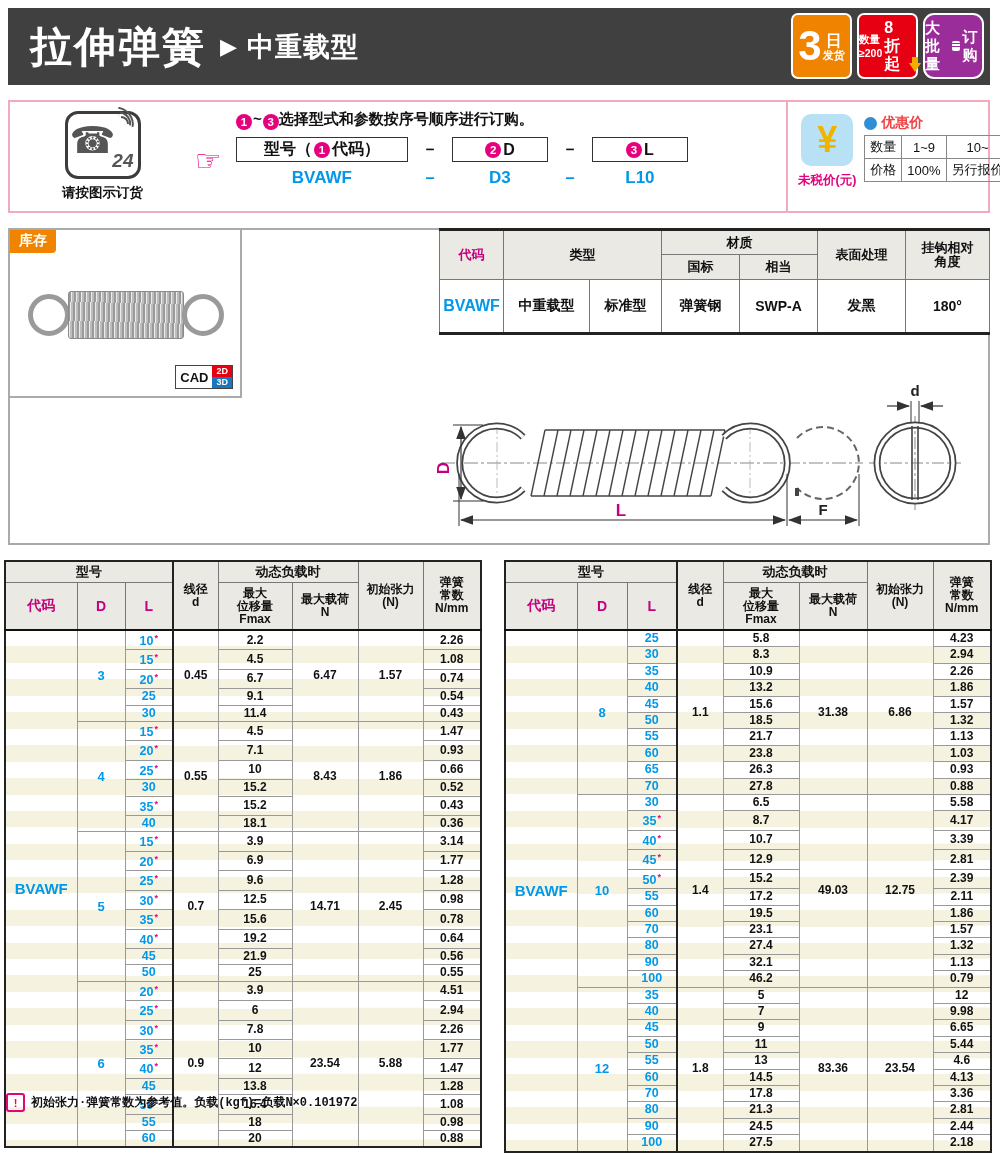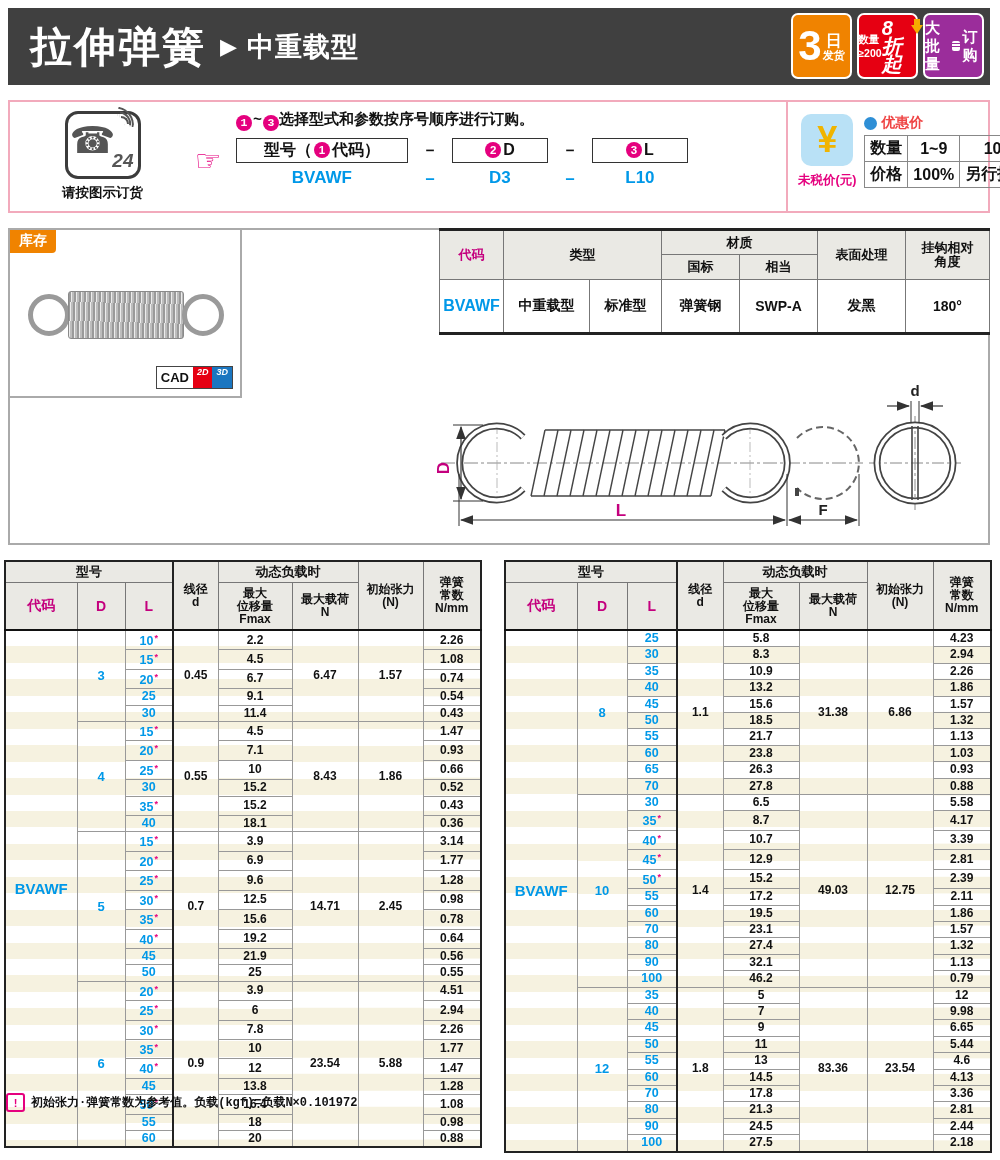--- a/index.html
+++ b/index.html
@@ -14,25 +14,25 @@
   .badges{position:absolute;right:6px;top:5px;display:flex;gap:5px;}
   .badge{width:61px;height:66px;border:2px solid #fff;border-radius:7px;box-sizing:border-box;
          color:#fff;font-weight:bold;display:flex;flex-direction:row;align-items:center;justify-content:center;}
   .badge-orange{background:#f08300;flex-direction:row;gap:1px;}
   .badge-orange .b-big{font-size:42px;line-height:42px;}
   .badge-orange .b-col{display:flex;flex-direction:column;align-items:center;}
   .badge-orange .b-top{font-size:16px;line-height:17px;}
   .badge-orange .b-bottom{font-size:11px;line-height:12px;}
   .badge-red{background:#e60012;}
   .badge-red .b-line1{font-size:10.5px;line-height:14px;}
-  .badge-red .b-line2{font-size:20px;line-height:18px;display:flex;align-items:flex-start;font-style:italic;}
+  .badge-red .b-line2{font-size:16px;line-height:18px;display:flex;align-items:flex-end;}
   .down-arrow{display:inline-block;margin-left:3px;position:relative;width:12px;height:16px;}
   .down-arrow::before{content:"";position:absolute;left:3px;top:0;width:6px;height:7px;background:#f6ab00;}
   .down-arrow::after{content:"";position:absolute;left:0;top:6px;border:6px solid transparent;border-top:9px solid #f6ab00;}
-  .badge-purple{background:#9b2d9b;}
+  .badge-purple{background:#9b2d9b;border-radius:11px;}
   .badge-purple .b-line1{font-size:15px;line-height:18px;}
   .badge-purple .b-line2{font-size:15px;line-height:18px;display:flex;align-items:center;gap:2px;}
   .bubble{display:inline-block;width:13px;height:10px;background:#fff;border-radius:2px;position:relative;
           background-image:linear-gradient(#fff 2px,#9b2d9b 2px,#9b2d9b 3px,#fff 3px,#fff 5px,#9b2d9b 5px,#9b2d9b 6px,#fff 6px);}
   .bubble::after{content:"";position:absolute;left:2px;bottom:-3px;border:3px solid transparent;border-top:4px solid #fff;}
   
   .order-box{position:absolute;left:8px;top:100px;width:982px;height:113px;border:2px solid #f2aabc;
              box-sizing:border-box;display:flex;}
   .phone-area{width:185px;display:flex;flex-direction:column;align-items:center;justify-content:center;}
   .phone-icon{width:70px;height:62px;border:3px solid #3c3c3c;border-radius:13px;position:relative;background:#fff;}
@@ -40,52 +40,52 @@
   .phone-24{position:absolute;right:4px;bottom:4px;font-size:19px;font-weight:bold;color:#555;font-style:italic;}
   .wave{position:absolute;border:solid #555;border-width:2.5px 2.5px 0 0;border-radius:0 100% 0 0;}
   .wave1{width:6px;height:6px;right:9px;top:2px;}
   .wave2{width:11px;height:11px;right:6px;top:-2px;transform:rotate(8deg);}
   .wave3{width:16px;height:16px;right:3px;top:-6px;transform:rotate(8deg);}
   .phone-caption{margin-top:5px;font-size:13.5px;font-weight:bold;}
   .hand{color:#e5007e;font-size:30px;align-self:center;margin-top:8px;}
   .order-mid{flex:1;padding:8px 0 0 14px;}
   .cnum{display:inline-flex;width:16px;height:16px;border-radius:50%;background:#e5007e;color:#fff;
         font-size:11.5px;font-weight:bold;align-items:center;justify-content:center;vertical-align:-2px;}
-  .instruction{font-size:15px;font-weight:bold;font-family:Liberation Mono, monospace;}
+  .instruction{font-size:15px;font-weight:bold;}
   .instruction .tilde{font-weight:bold;margin:0 1px;}
   .formula-row{display:flex;align-items:center;margin-top:7px;}
   .f-box{border:1.5px solid #333;height:25px;display:flex;align-items:center;justify-content:center;
          font-size:16px;font-weight:bold;gap:2px;box-sizing:border-box;background:#fff;}
   .f-box1{width:172px;} .f-box2{width:96px;} .f-box3{width:96px;}
   .f-dash{width:44px;text-align:center;font-size:16px;font-weight:bold;}
   .example-row{display:flex;align-items:center;margin-top:4px;color:#0098e8;font-weight:bold;font-size:17px;}
   .e-cell1{width:172px;text-align:center;} .e-dash{width:44px;text-align:center;} .e-cell2,.e-cell3{width:96px;text-align:center;}
   .price-area{width:202px;border-left:2px solid #f2aabc;display:flex;padding:12px 6px 0 10px;box-sizing:border-box;gap:8px;}
   .yen-col{display:flex;flex-direction:column;align-items:center;}
   .yen-tile{width:52px;height:52px;background:#b9e1f6;border-radius:10px;display:flex;align-items:center;justify-content:center;
             color:#f0b400;font-size:36px;font-weight:bold;}
   .untaxed{margin-top:6px;color:#e5007e;font-size:12.5px;font-weight:bold;white-space:nowrap;}
   .price-col{flex:1;}
   .price-title{display:flex;align-items:center;gap:4px;color:#ef4444;font-size:14px;font-weight:bold;margin-bottom:3px;}
   .blue-dot{width:13px;height:13px;border-radius:50%;background:#2e8fd6;display:inline-block;}
   .price-table{border-collapse:collapse;}
-  .price-table td{border:1.5px solid #888;font-size:16px;font-weight:bold;padding:2px 5px;text-align:center;white-space:nowrap;}
+  .price-table td{border:1.5px solid #888;font-size:13px;font-weight:normal;padding:2px 5px;text-align:center;white-space:nowrap;}
   
   .main-box{position:absolute;left:8px;top:228px;width:982px;height:317px;border:2px solid #aaa;box-sizing:border-box;background:#fff;}
   .photo-box{position:absolute;left:-2px;top:-2px;width:234px;height:170px;border:2px solid #aaa;box-sizing:border-box;background:#fff;}
   .stock-tag{position:absolute;left:0;top:0;background:#f08300;color:#fff;font-size:14px;font-weight:bold;
              padding:2px 9px 3px;border-radius:0 0 4px 0;}
   .spring-graphic{position:absolute;left:18px;top:56px;width:196px;height:58px;}
   .coil{position:absolute;left:40px;right:40px;top:5px;bottom:5px;border-radius:3px;border:1px solid #8a8a8a;
         background:repeating-linear-gradient(93deg,#9a9a9a 0 2px,#ececec 2px 3px,#bdbdbd 3px 5px);}
   .hook{position:absolute;width:32px;height:32px;border:5px solid #9a9a9a;border-radius:50%;top:8px;background:#fff;}
   .hook-left{left:0;} .hook-right{right:0;}
   .cad-badge{position:absolute;right:7px;bottom:7px;display:flex;border:1.5px solid #444;background:#fff;}
   .cad-label{font-size:13px;font-weight:bold;padding:3px 4px;display:flex;align-items:center;}
-  .cad-dims{display:flex;flex-direction:row;font-style:italic;}
+  .cad-dims{display:flex;flex-direction:column;}
   .cad-2d{background:#e60012;color:#fff;font-size:9px;font-weight:bold;padding:0 4px;line-height:11px;}
   .cad-3d{background:#1b76c0;color:#fff;font-size:9px;font-weight:bold;padding:0 4px;line-height:11px;}
   
   .spec-table{position:absolute;right:-2px;top:-2px;border-collapse:collapse;table-layout:fixed;width:550px;
               border-top:3px solid #222;border-bottom:3px solid #222;background:#fff;}
   .spec-table th,.spec-table td{border:1px solid #777;text-align:center;box-sizing:border-box;}
   .spec-table th{background:#eae9e4;font-size:13px;font-weight:bold;height:25px;padding:1px 2px;}
   .spec-table td{font-size:14px;font-weight:bold;height:54px;}
   .spec-table .mag{color:#c4007e;}
   .spec-table .blue{color:#0098e8;font-size:16px;}

